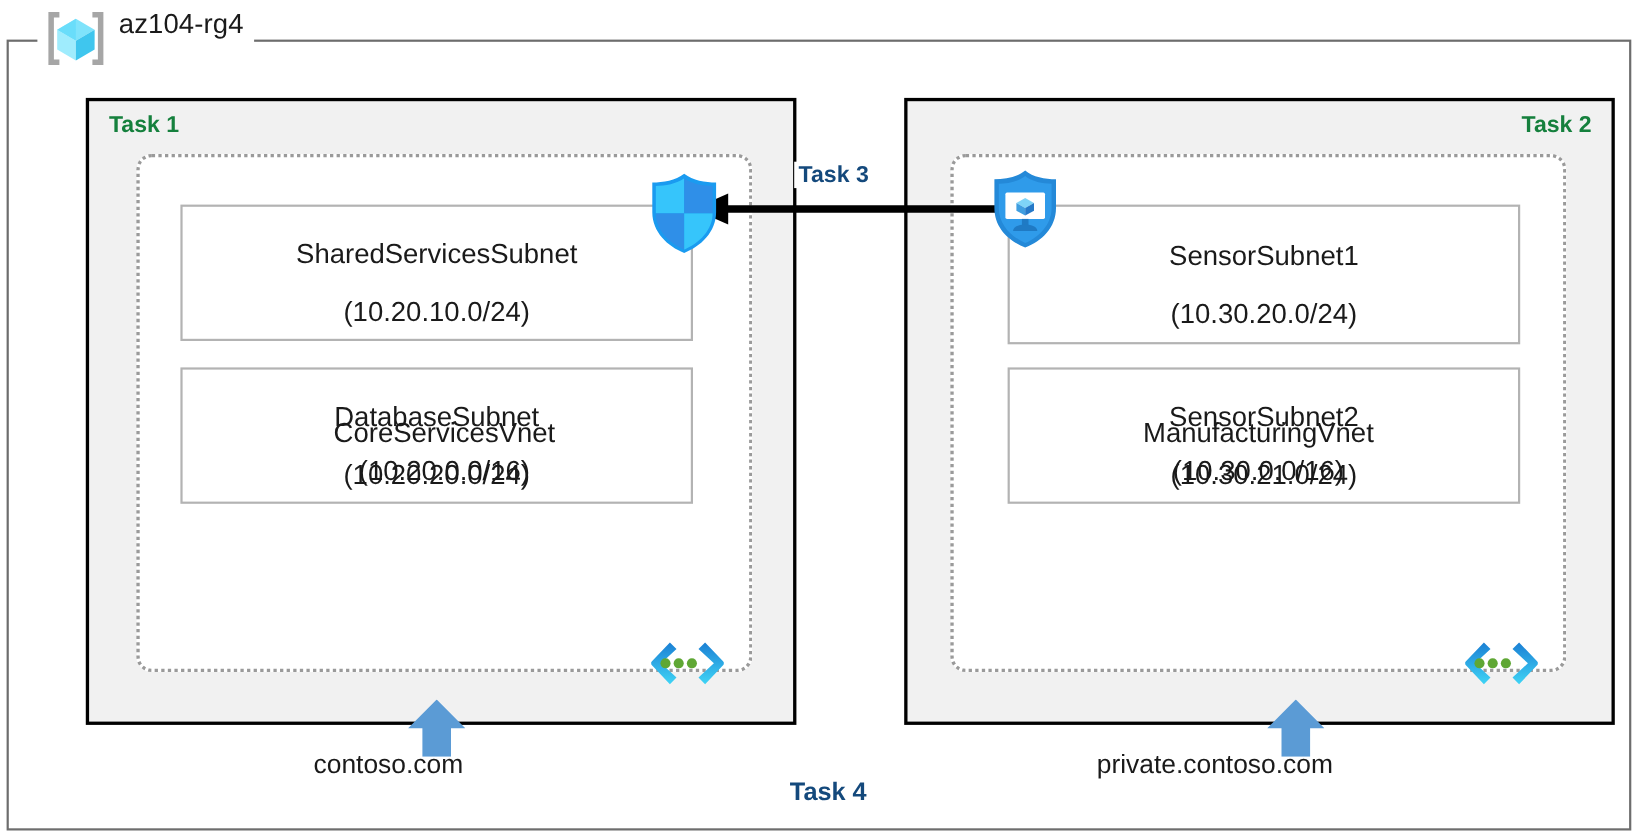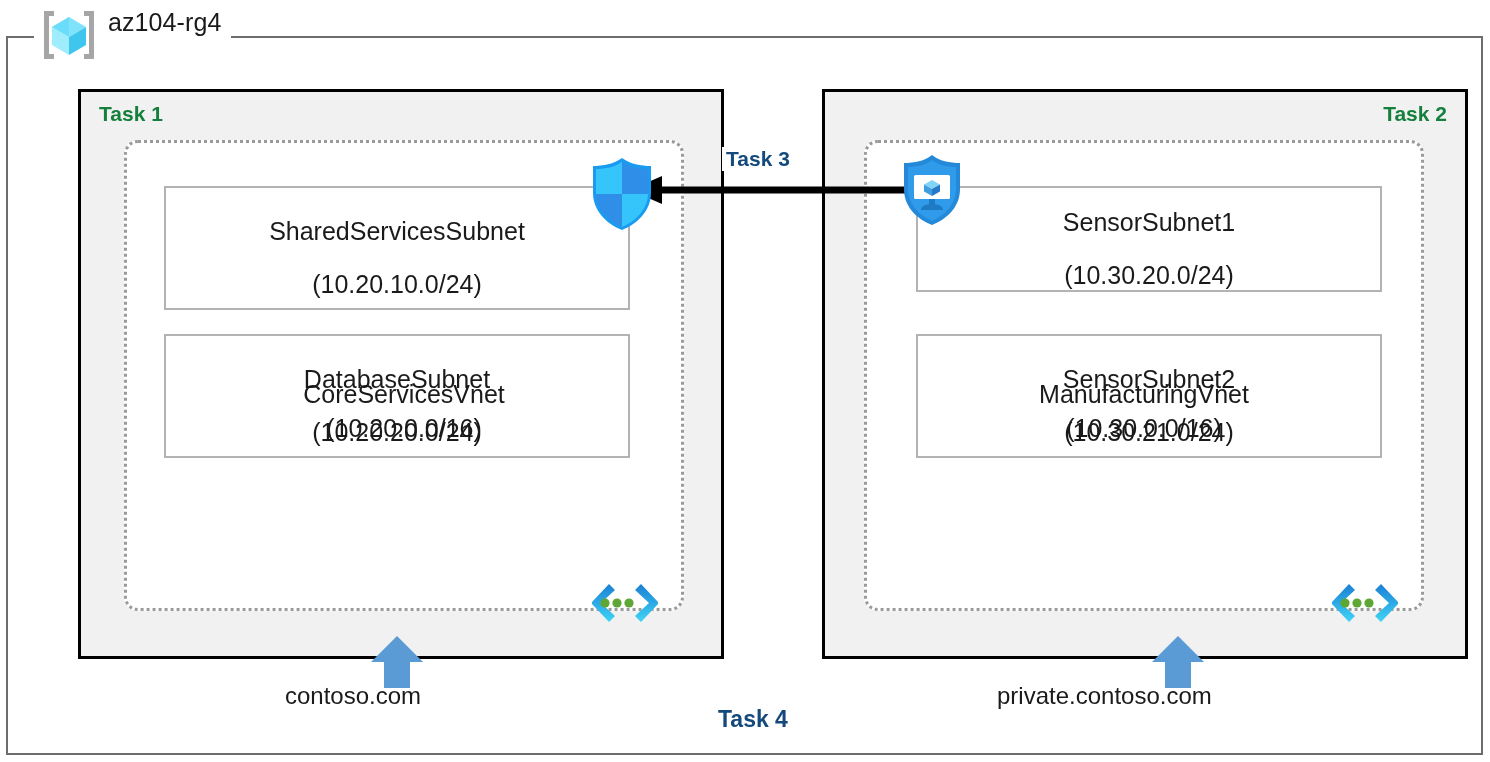--- a/index.html
+++ b/index.html
@@ -147,21 +147,21 @@
   }
   .subnet-name, .subnet-cidr {
     font-size: 25px;
     color: #1a1a1a;
     line-height: 1.32;
     white-space: nowrap;
     margin-top: 20px;
   }
   #subnet-shared   { left: 164px; top: 186px; width: 466px; height: 124px; }
   #subnet-database { left: 164px; top: 334px; width: 466px; height: 124px; }
-  #subnet-sensor1  { left: 916px; top: 186px; width: 466px; height: 106px; }
+  #subnet-sensor1  { left: 916px; top: 186px; width: 466px; height: 127px; }
   #subnet-sensor2  { left: 916px; top: 334px; width: 466px; height: 124px; }
 
   
   .svc-icon { position: absolute; z-index: 10; }
   #nsg-icon     { left: 585px; top: 155px; width: 74px; height: 78px; }
   #bastion-icon { left: 897px; top: 152px; width: 70px; height: 76px; }
 
   
   #peering-arrow {
     position: absolute;

